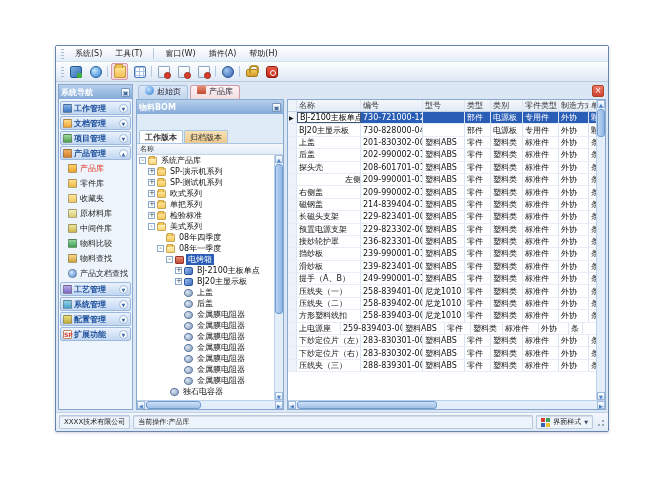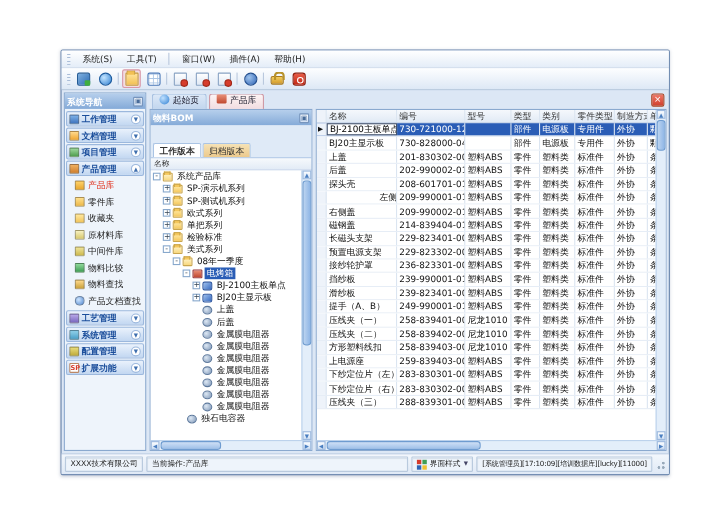--- a/index.html
+++ b/index.html
@@ -357,20 +357,25 @@
                     <div class="texp">+</div>
                     <div class="ticon t-folder"></div>
                     <div class="tlabel">检验标准</div>
                   </div>
                   <div class="trow" style="padding-left: 11px;">
                     <div class="texp">-</div>
                     <div class="ticon t-folder-open"></div>
                     <div class="tlabel">美式系列</div>
                   </div>
                   <div class="trow" style="padding-left: 20px;">
+                    <div class="texp-sp"></div>
+                    <div class="ticon t-folder"></div>
+                    <div class="tlabel">08年四季度</div>
+                  </div>
+                  <div class="trow" style="padding-left: 20px;">
                     <div class="texp">-</div>
                     <div class="ticon t-folder-open"></div>
                     <div class="tlabel">08年一季度</div>
                   </div>
                   <div class="trow selected" style="padding-left: 29px;">
                     <div class="texp">-</div>
                     <div class="ticon t-assembly"></div>
                     <div class="tlabel sel">电烤箱</div>
                   </div>
                   <div class="trow" style="padding-left: 38px;">
@@ -643,21 +648,21 @@
                     <div class="g-cell" style="width: 62px;">258-839403-00X</div>
                     <div class="g-cell" style="width: 42px;">尼龙1010</div>
                     <div class="g-cell" style="width: 26px;">零件</div>
                     <div class="g-cell" style="width: 32px;">塑料类</div>
                     <div class="g-cell" style="width: 36px;">标准件</div>
                     <div class="g-cell" style="width: 30px;">外协</div>
                     <div class="g-cell" style="width: 14px;">条</div>
                   </div>
                   <div class="g-row">
                     <div class="g-cell g-ind"></div>
-                    <div class="g-cell" style="width: 64px;">上电源座</div>
+                    <div class="g-cell" style="width: 44px;">上电源座</div>
                     <div class="g-cell" style="width: 62px;">259-839403-00X</div>
                     <div class="g-cell" style="width: 42px;">塑料ABS</div>
                     <div class="g-cell" style="width: 26px;">零件</div>
                     <div class="g-cell" style="width: 32px;">塑料类</div>
                     <div class="g-cell" style="width: 36px;">标准件</div>
                     <div class="g-cell" style="width: 30px;">外协</div>
                     <div class="g-cell" style="width: 14px;">条</div>
                   </div>
                   <div class="g-row">
                     <div class="g-cell g-ind"></div>
@@ -717,18 +722,17 @@
       <div class="st-cell">
         <span class="palette">
             <i class="p1"></i>
             <i class="p2"></i>
             <i class="p3"></i>
             <i class="p4"></i>
           </span>
         <span>界面样式</span>
         <span class="caret">▼</span>
       </div>
-      <div class="st-cell st-session">[系统管理员][17:10:09][培训数据库][lucky][11000]</div>
       <div class="grip-corner"></div>
     </div>
 
   </div>
 </div>
 
 </body></html>

